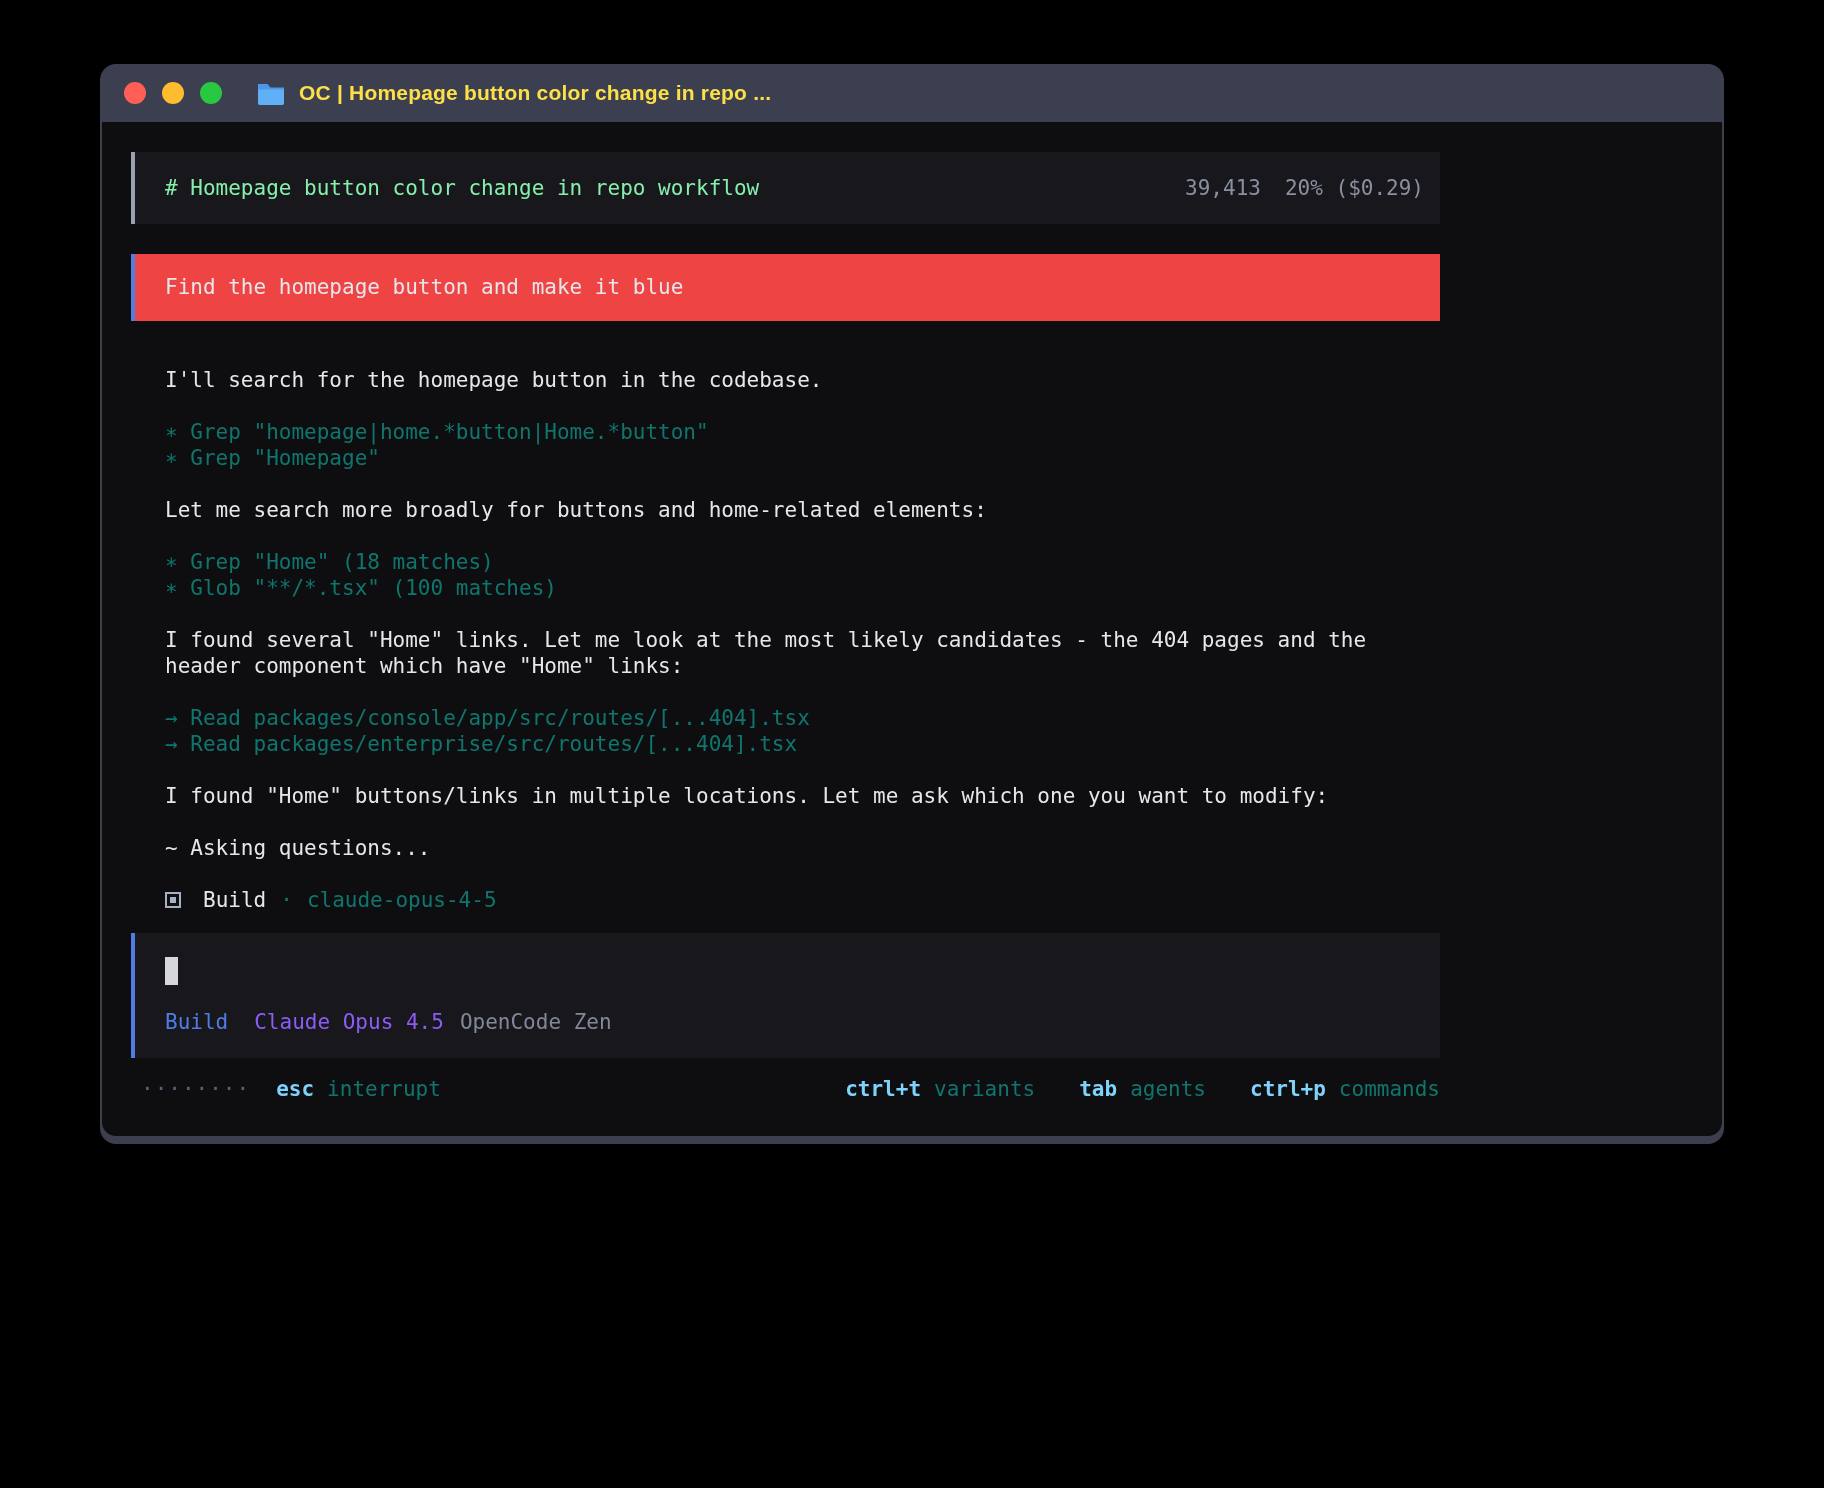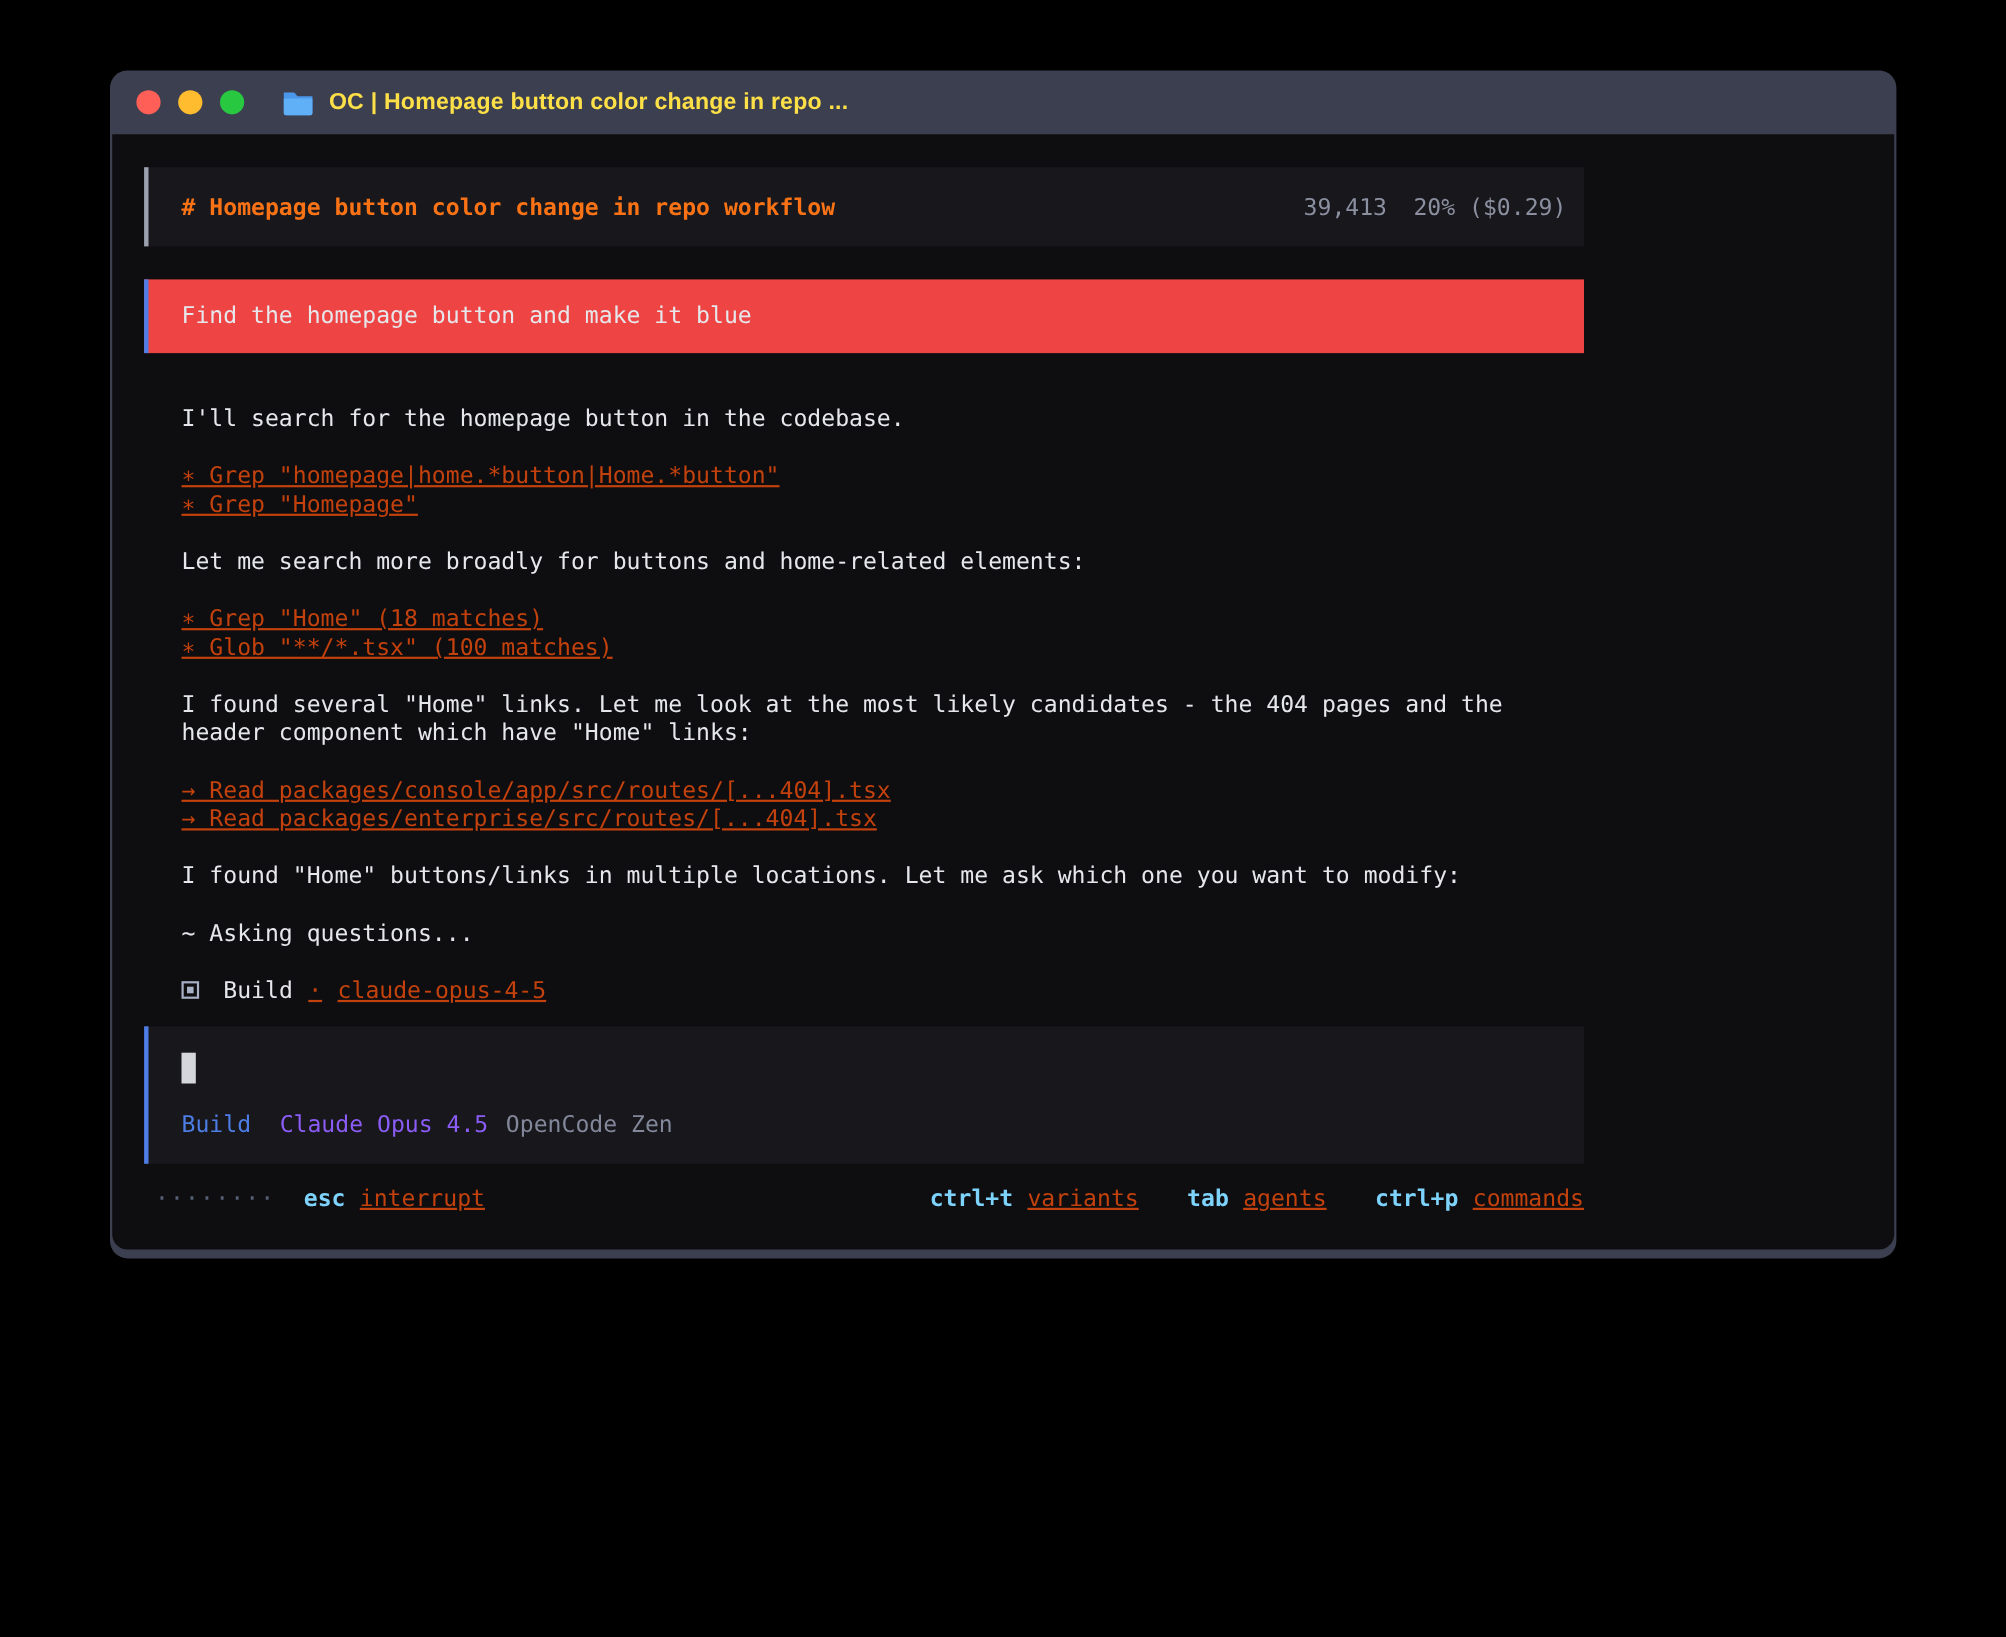--- a/index.html
+++ b/index.html
@@ -53,41 +53,41 @@
   .content { width: 1309px; position: relative; font-size: 21px; }
 
   .session-header {
     display: flex;
     justify-content: space-between;
     align-items: center;
     background: #17171c;
     border-left: 4px solid #9ba1ae;
     padding: 24px 16px 24px 30px;
   }
-  .sh-title { font-weight: 700; color: #f97316; white-space: pre; }
+  .sh-title { font-weight: 400; color: #86efac; white-space: pre; }
   .sh-stats { display: flex; gap: 24px; color: #8b90a0; }
 
   .user-block {
     margin-top: 30px;
     background: #ef4444;
     border-left: 4px solid #4e7de6;
     padding: 20px 16px 20px 30px;
     color: #e6e7eb;
     line-height: 27px;
   }
 
   .transcript {
     margin-top: 46px;
     margin-left: 34px;
     width: 1275px;
     line-height: 26px;
     color: #e6e7eb;
   }
   .t-line { white-space: pre-wrap; }
-  .muted  { color: #c2410c; text-decoration: underline; }
+  .muted  { color: #0f766e; }
   .muted2 { color: #566076; }
   .t-blank { height: 26px; }
 
   .agent-line { display: flex; align-items: center; height: 26px; }
   .agent-icon {
     width: 16px; height: 16px;
     border: 2px solid #a8b0c6;
     display: inline-flex;
     align-items: center;
     justify-content: center;

